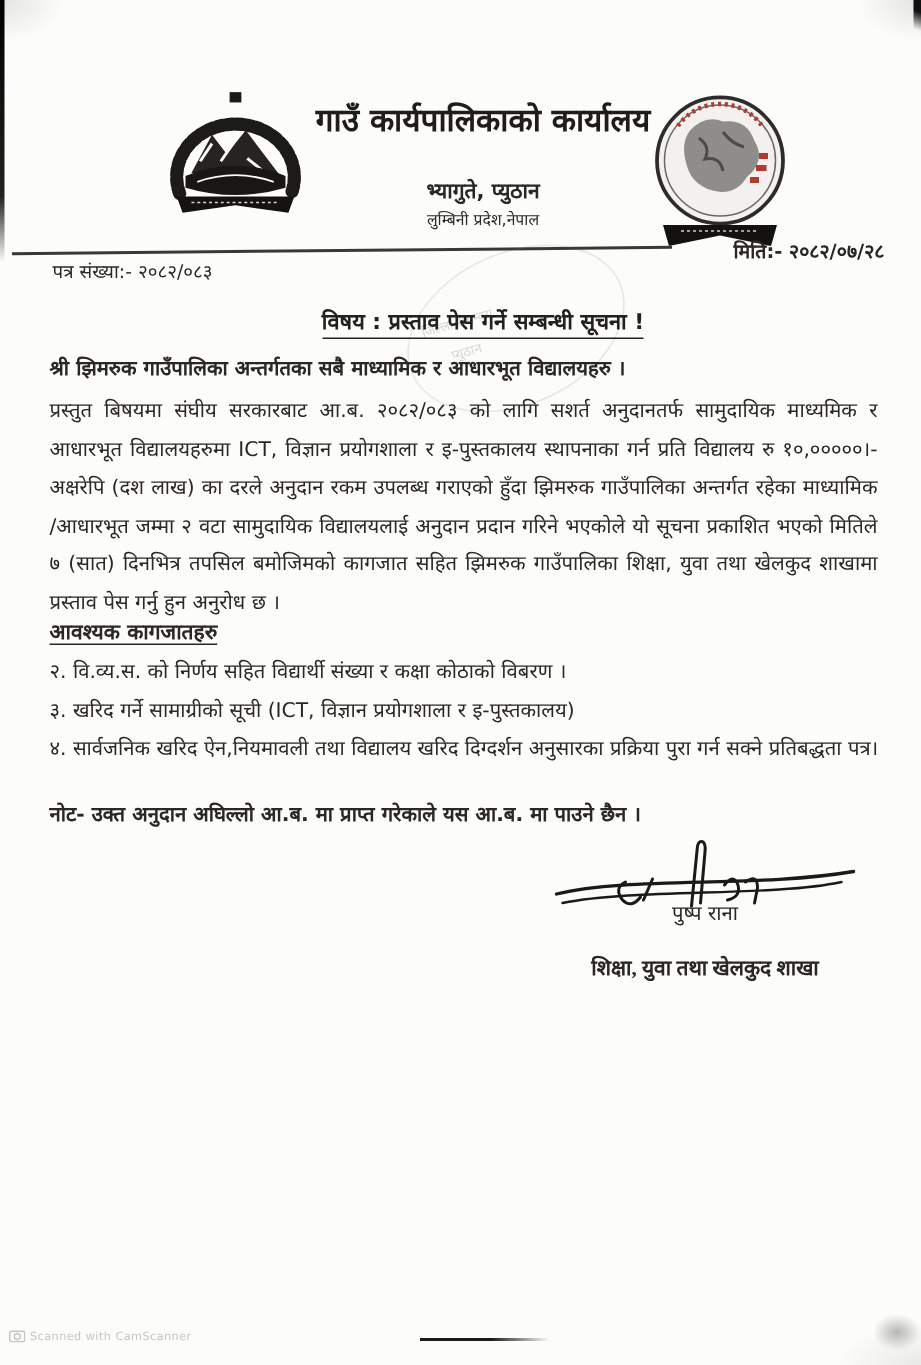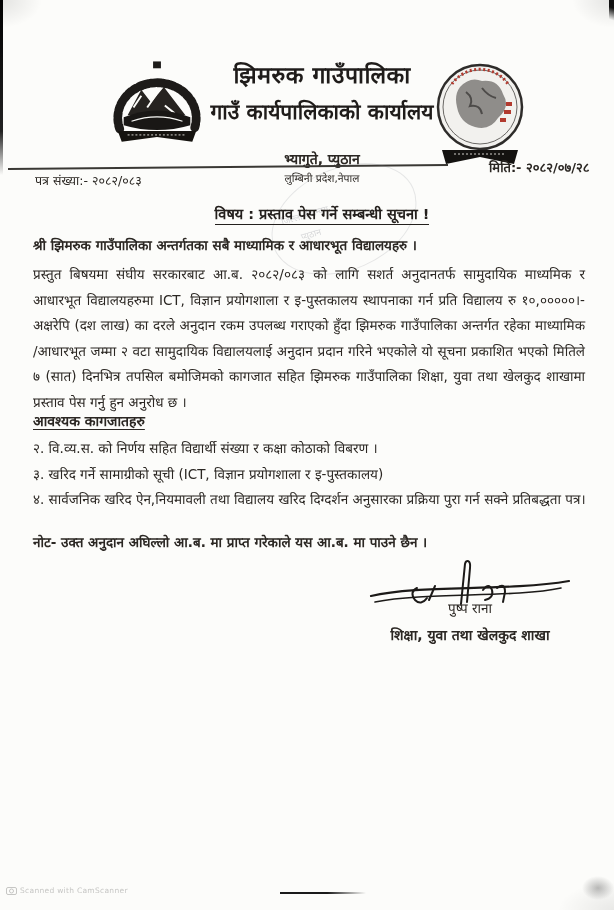--- a/index.html
+++ b/index.html
@@ -57,21 +57,21 @@
     text-decoration:underline;text-underline-offset:3px;}
   .docs-list{position:absolute;left:33px;top:438px;width:560px;margin:0;padding:0;
     list-style:none;font-size:13.5px;}
   .docs-list li{margin-bottom:4.5px;line-height:21px;}
   .note{position:absolute;left:33px;top:533px;margin:0;font-size:13.5px;font-weight:600;}
   
   .sig-block{position:absolute;left:355px;top:558px;width:230px;text-align:center;}
   .sig-svg{display:block;margin:0 auto;}
   .sig-name{font-size:13.5px;margin-top:-17px;font-weight:400;}
   .sig-post{font-size:14px;font-weight:600;margin-top:9px;}
-  .sig-dept{font-size:14px;font-weight:600;margin-top:8px;}
+  .sig-dept{font-size:14px;font-weight:600;margin-top:18px;font-family:Liberation Serif, serif;}
   
   .camscan{position:absolute;left:6px;top:886px;display:flex;align-items:center;
     gap:3px;color:#c6c6c4;font-size:7.5px;letter-spacing:.3px;}
 </style>
 </head>
 <body>
 
 <div class="page">
 
   <div class="edge-left"></div>
@@ -86,21 +86,20 @@
       <path d="M20,56 L34,30 L44,43 L57,27 L79,56 Z" fill="#262320"></path>
       <path d="M26,48 l8,-12 M40,48 l9,-13 M58,46 l10,8" stroke="#fbfbf8" stroke-width="2" fill="none"></path>
       <path d="M16,58 Q50,44 84,58 L84,66 Q50,76 16,66 Z" fill="#191715"></path>
       <path d="M24,62 q26,-9 52,0" stroke="#fbfbf8" stroke-width="1.2" fill="none"></path>
       <path d="M10,72 L90,72 L86,83 L50,78 L14,83 Z" fill="#15130f"></path>
       <path d="M20,76 h60" stroke="#d9d7d2" stroke-width="1" stroke-dasharray="2 2"></path>
     </svg>
   </div>
 
   <div class="head-text">
-    <div class="muni-name">झिमरुक गाउँपालिका</div>
     <div class="office-name">गाउँ कार्यपालिकाको कार्यालय</div>
     <div class="addr1">भ्यागुते, प्युठान</div>
     <div class="addr2">लुम्बिनी प्रदेश,नेपाल</div>
   </div>
 
   <div class="logo-right">
     <svg width="100" height="106" viewBox="0 0 100 106">
       <circle cx="50" cy="45" r="42" fill="#f2f1ee" stroke="#2e2c2a" stroke-width="2.5"></circle>
       <circle cx="50" cy="45" r="37" fill="none" stroke="#6a6865" stroke-width="1"></circle>
       <path d="M30,25 Q40,14 52,19 Q68,17 73,32 Q81,45 68,56 Q60,69 45,65 Q30,61 27,45 Q24,33 30,25 Z" fill="#8f8d8a"></path>

